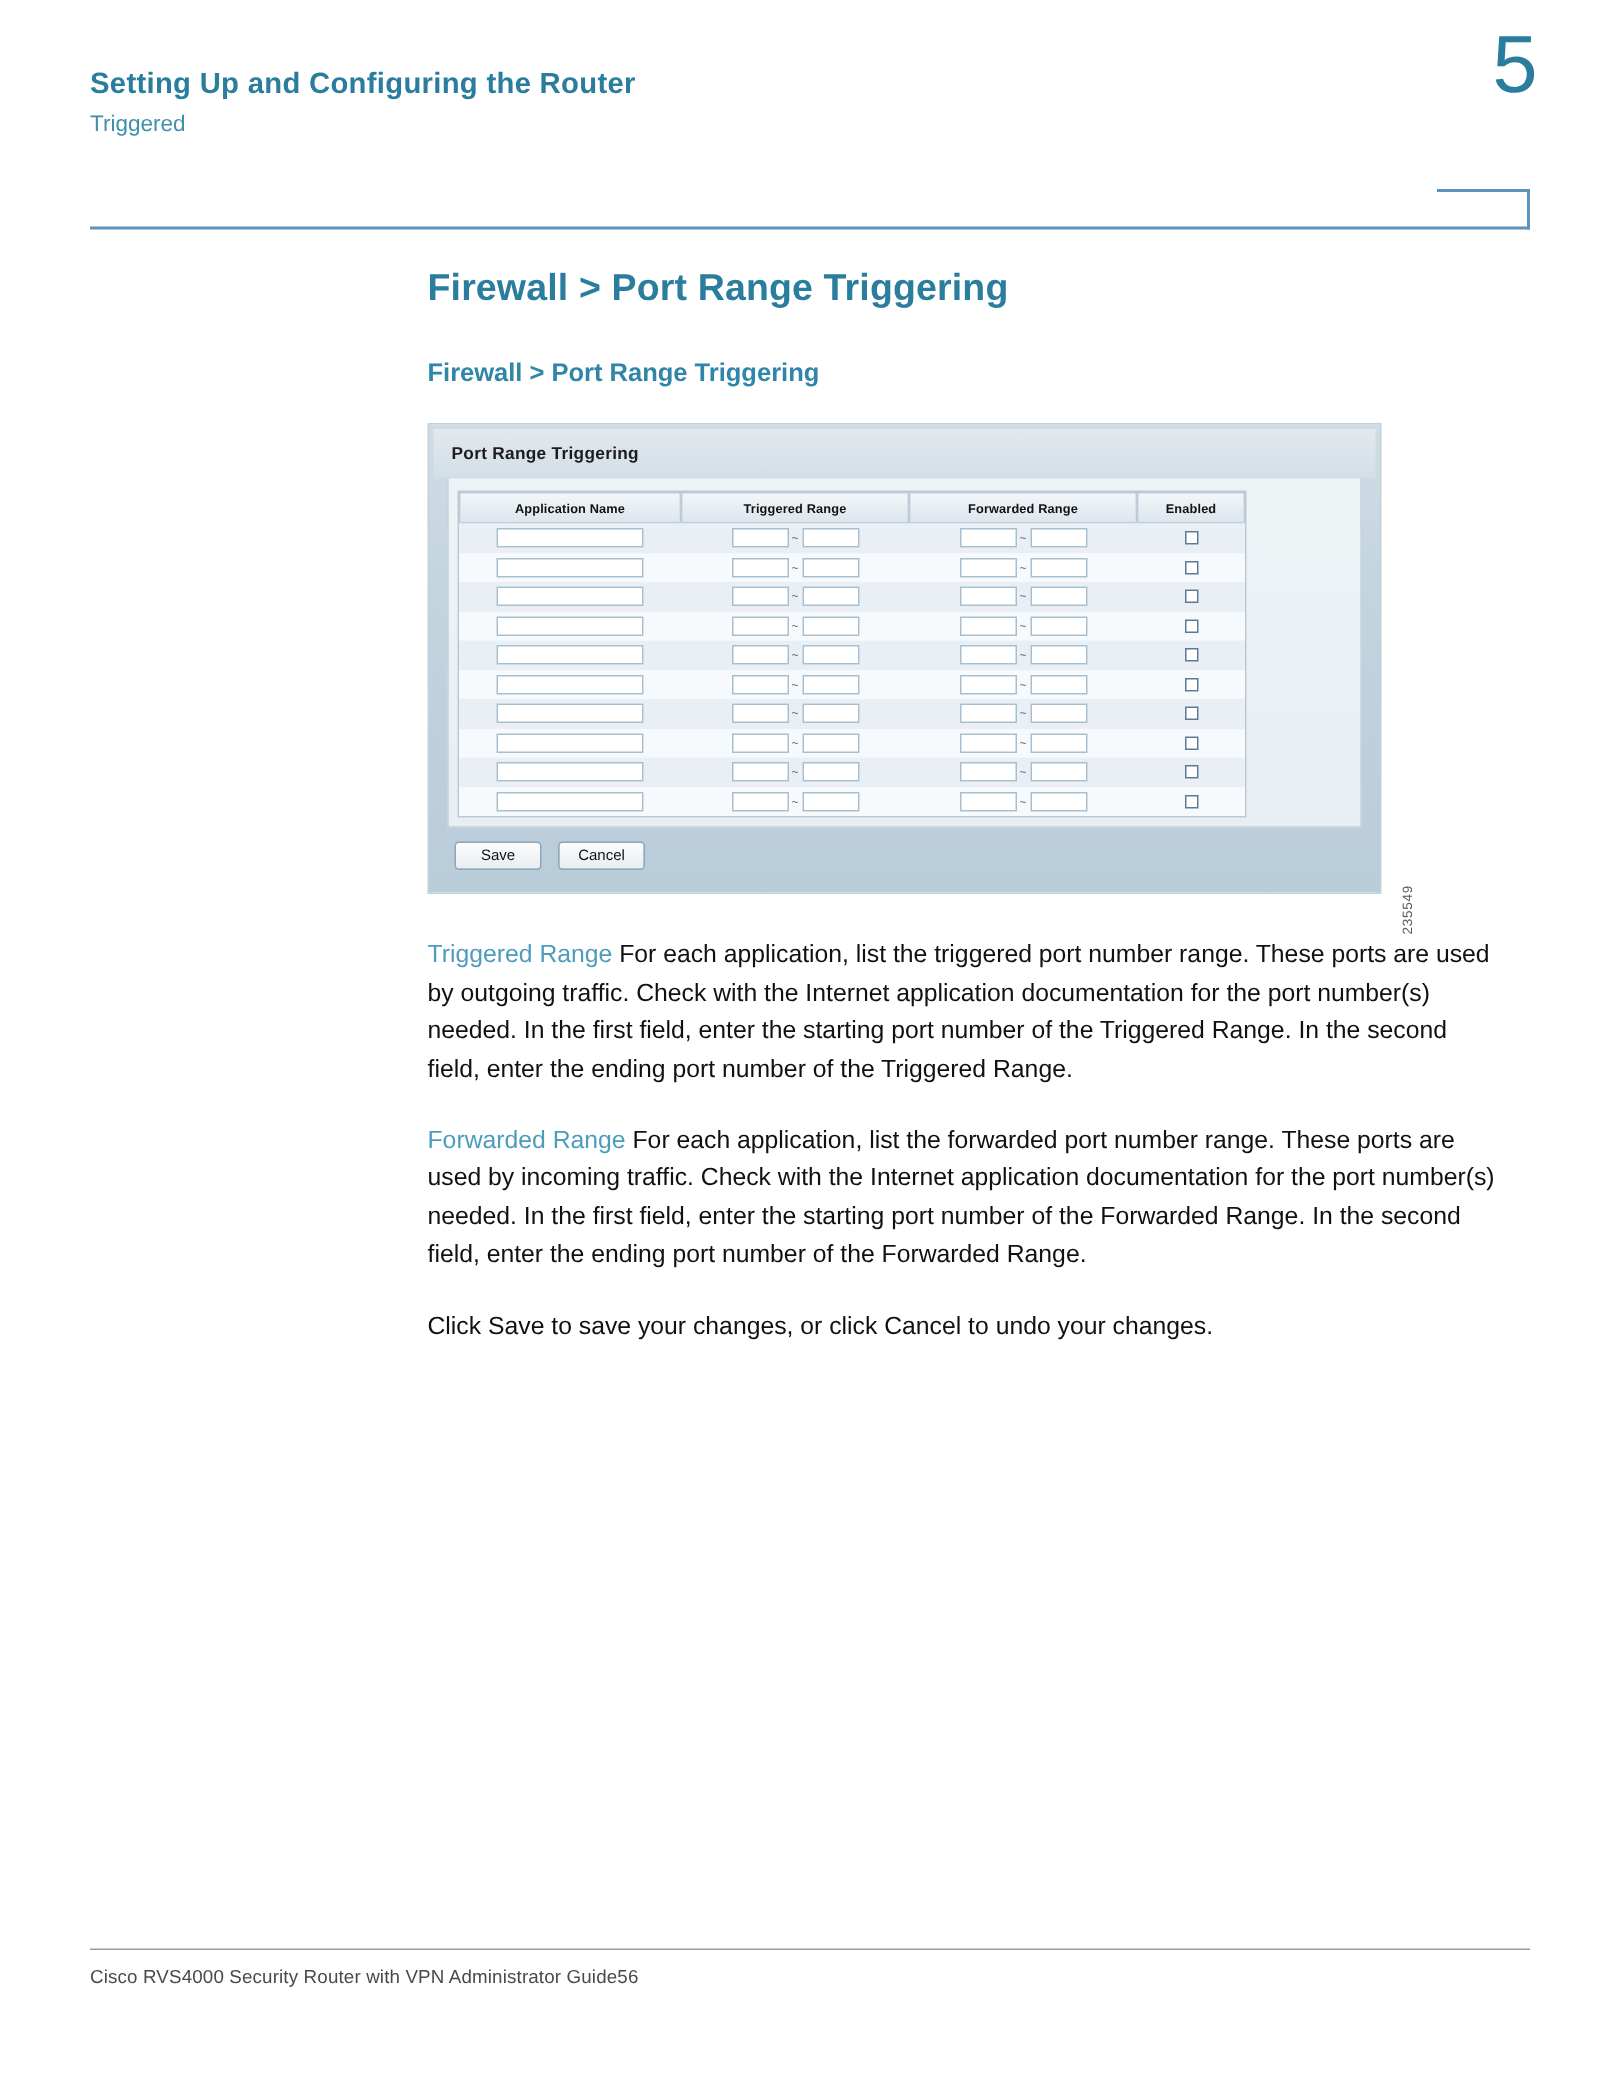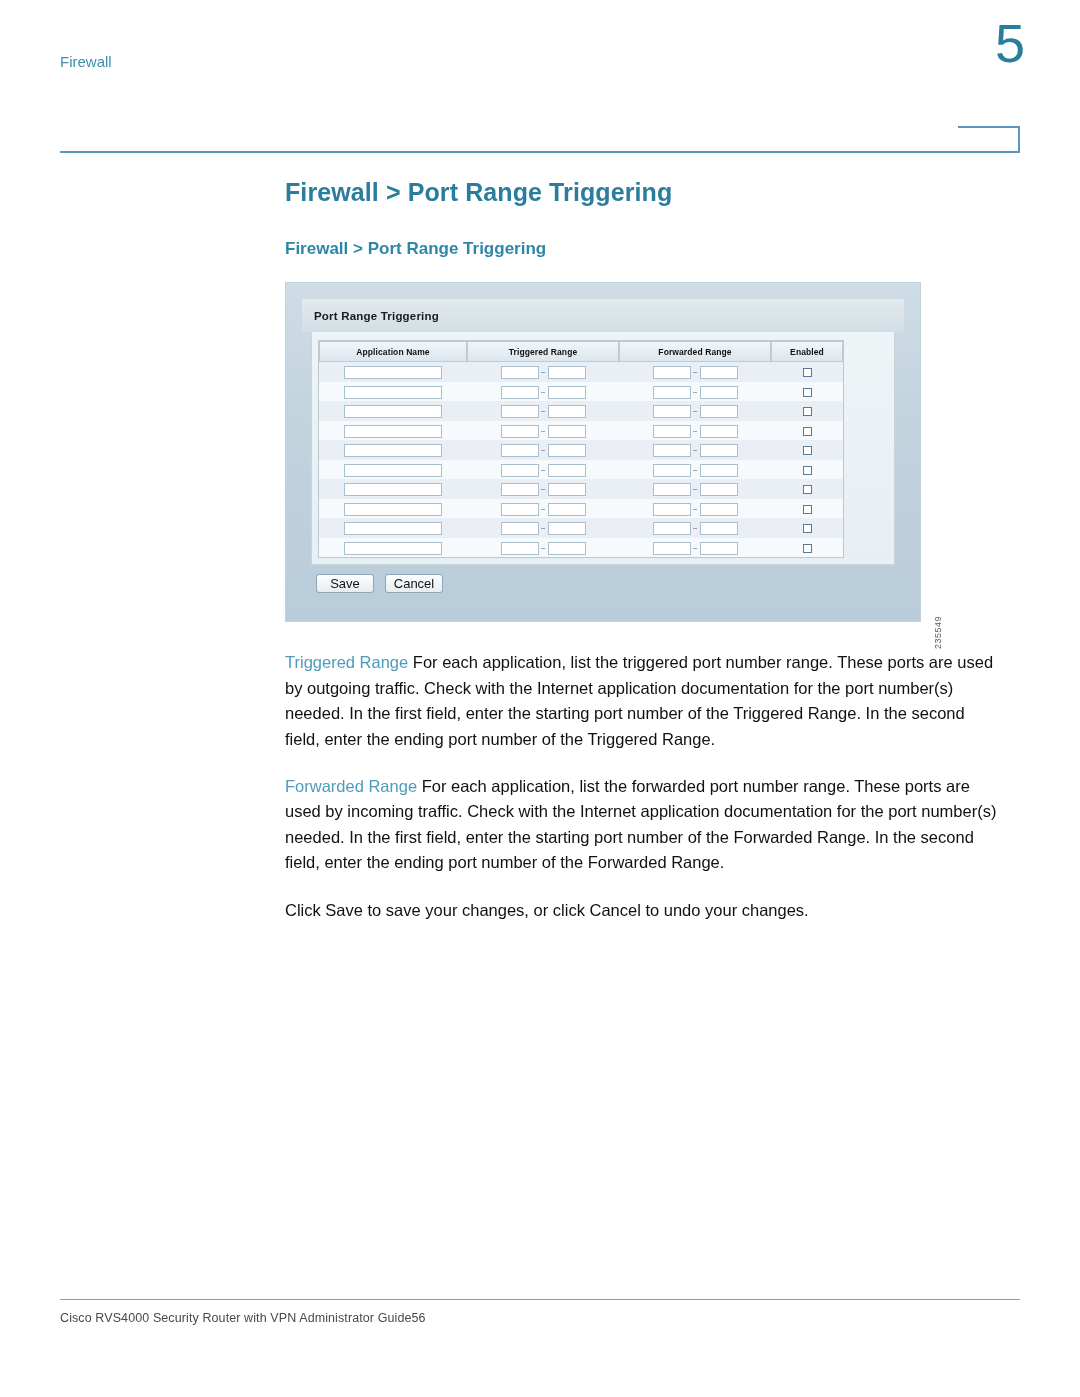--- a/index.html
+++ b/index.html
@@ -101,21 +101,21 @@
   .figure {
     position: relative;
     width: 660px;
     margin: 0 0 28px 0;
   }
   .figure-frame {
     position: relative;
     width: 636px;
     background: linear-gradient(180deg, #cfdce5 0%, #c2d3de 42%, #b9ccd9 100%);
     border: 1px solid #c3d1da;
-    padding: 16px;
+    padding: 3px;
     box-sizing: border-box;
   }
   .ui-titlebar {
     height: 33px;
     background: linear-gradient(180deg, #e2e9ee 0%, #d2dee6 100%);
     display: flex;
     align-items: center;
     padding-left: 12px;
     box-sizing: border-box;
   }
@@ -200,21 +200,21 @@
     padding: 9px 0 12px 14px;
     display: flex;
     gap: 11px;
   }
   .ui-btn {
     width: 56px;
     height: 17px;
     background: linear-gradient(180deg, #fcfdfd 0%, #e7edf1 100%);
     border: 1px solid #8fa6b6;
     border-radius: 3px;
-    font-size: 13px;
+    font-size: 10px;
     color: #111;
     display: flex;
     align-items: center;
     justify-content: center;
     font-weight: normal;
   }
   .figure-id {
     position: absolute;
     right: 2px;
     bottom: 6px;
@@ -257,21 +257,22 @@
     justify-content: flex-start;
     font-size: 12.5px;
     color: #4a4a4a;
     letter-spacing: 0.1px;
   }
 </style>
 </head>
 <body>
 
 <div class="page-header">
-  <div class="header-subtitle">Firewall</div>
+  <div class="header-title">Setting Up and Configuring the Router</div>
+  <div class="header-subtitle">Triggered</div>
 </div>
 <div class="chapter-number">5</div>
 <div class="header-rule"></div>
 <div class="header-tab-top"></div>
 <div class="header-tab"></div>
 
 <div class="content">
 
   <h1 class="doc-h1">Firewall &gt; Port Range Triggering</h1>
   <h2 class="doc-h2">Firewall &gt; Port Range Triggering</h2>

